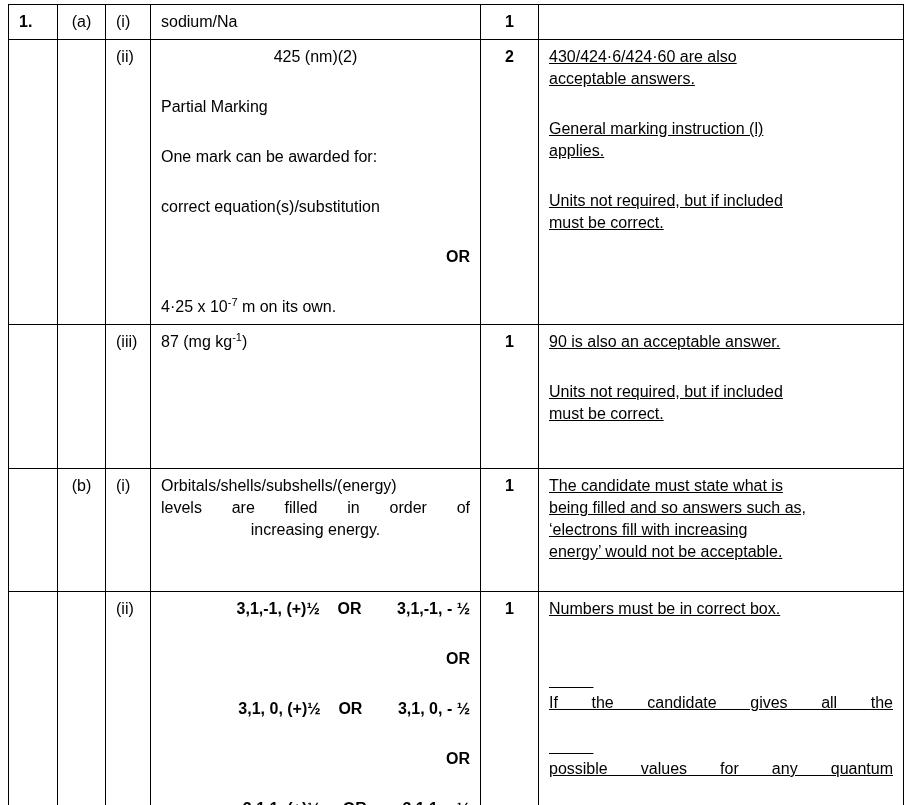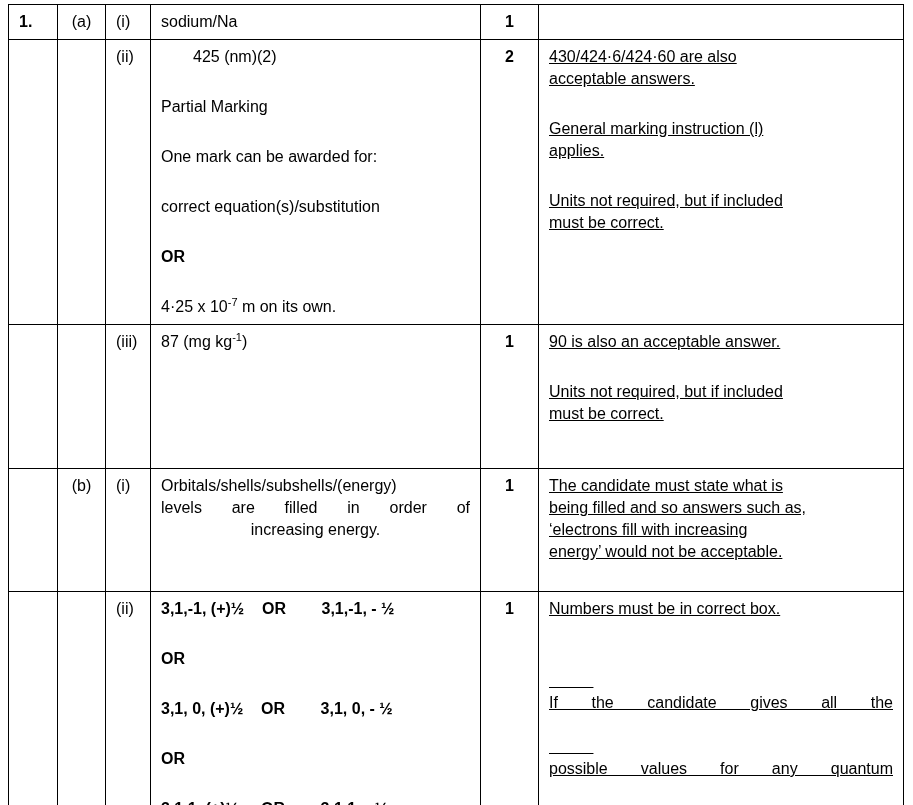--- a/index.html
+++ b/index.html
@@ -33,23 +33,23 @@
   td.notes { width: 365px; padding-left: 8px; padding-right: 12px; text-decoration: underline; }
 
   tr.r1 td { height: 34px; }
   tr.r2 td { height: 270px; }
   tr.r3 td { height: 144px; }
   tr.r4 td { height: 123px; }
   tr.r5 td { height: 205px; }
 
   .para { margin: 0; white-space: pre-wrap; }
   .para + .para { margin-top: 28px; }
-  .bold { font-weight: bold; }
+  .bold { font-weight: bold; text-align: right; }
 
-  .line1 { display: flex; justify-content: flex-start; margin-left: 32px; }
+  .line1 { display: flex; justify-content: center; }
 
   sup { font-size: 11px; line-height: 0; vertical-align: super; }
 
   .jgroup .jline { text-align: justify; text-align-last: justify; }
   .jgroup .jlast { text-align: center; }
 </style>
 </head>
 <body>
 
 <div class="sheet">

